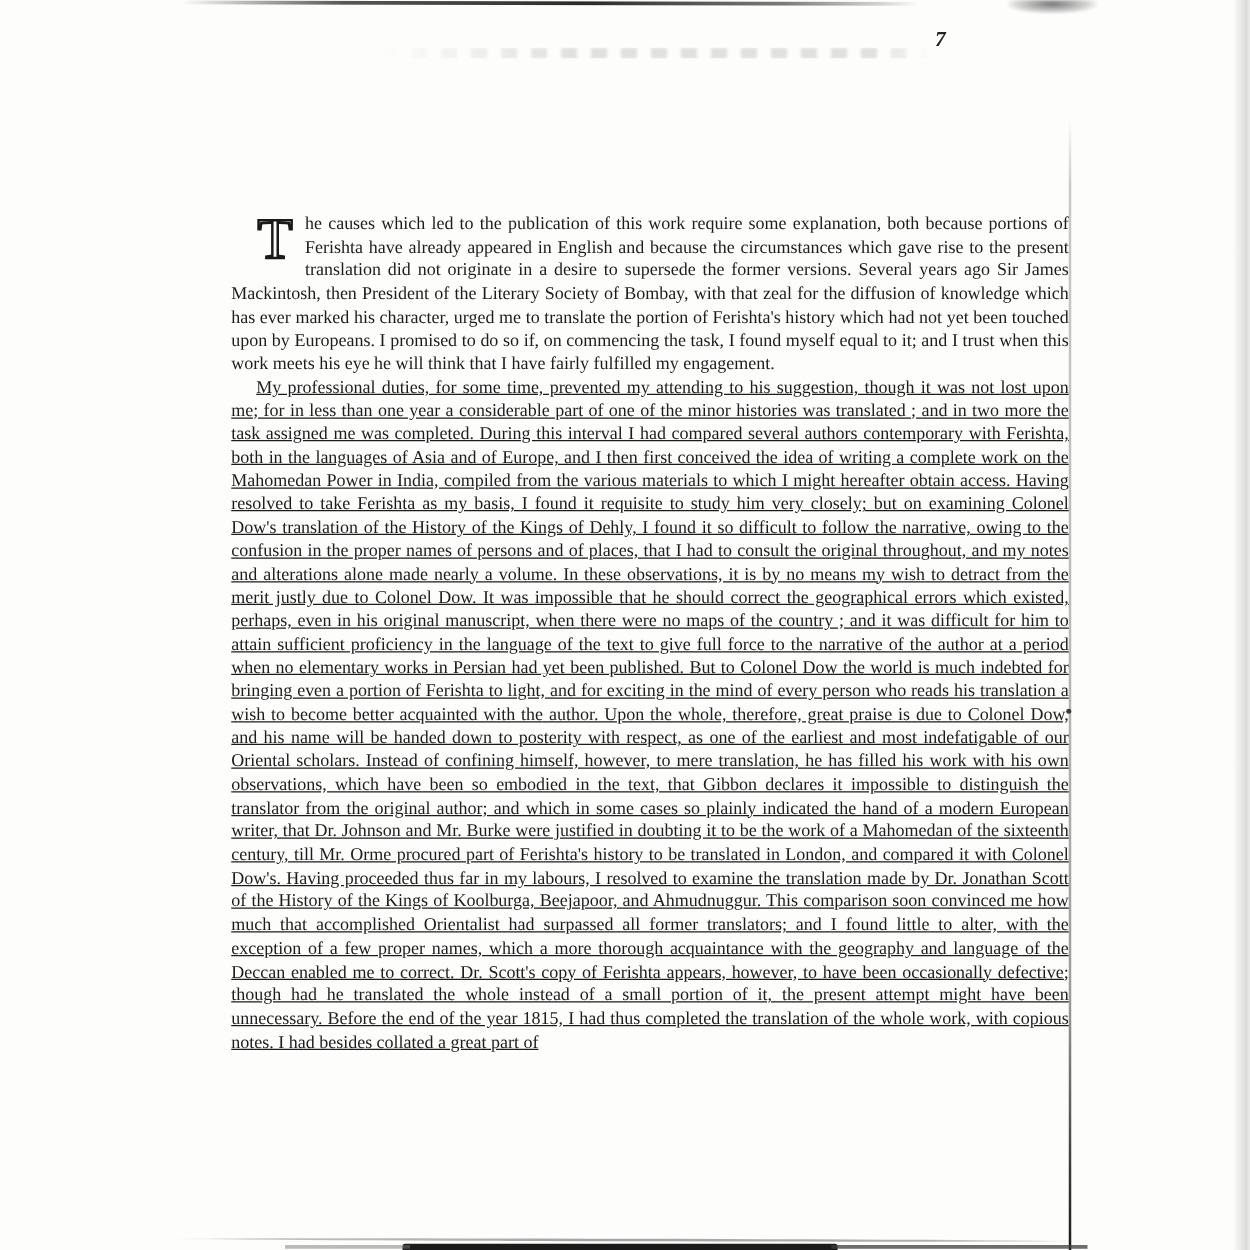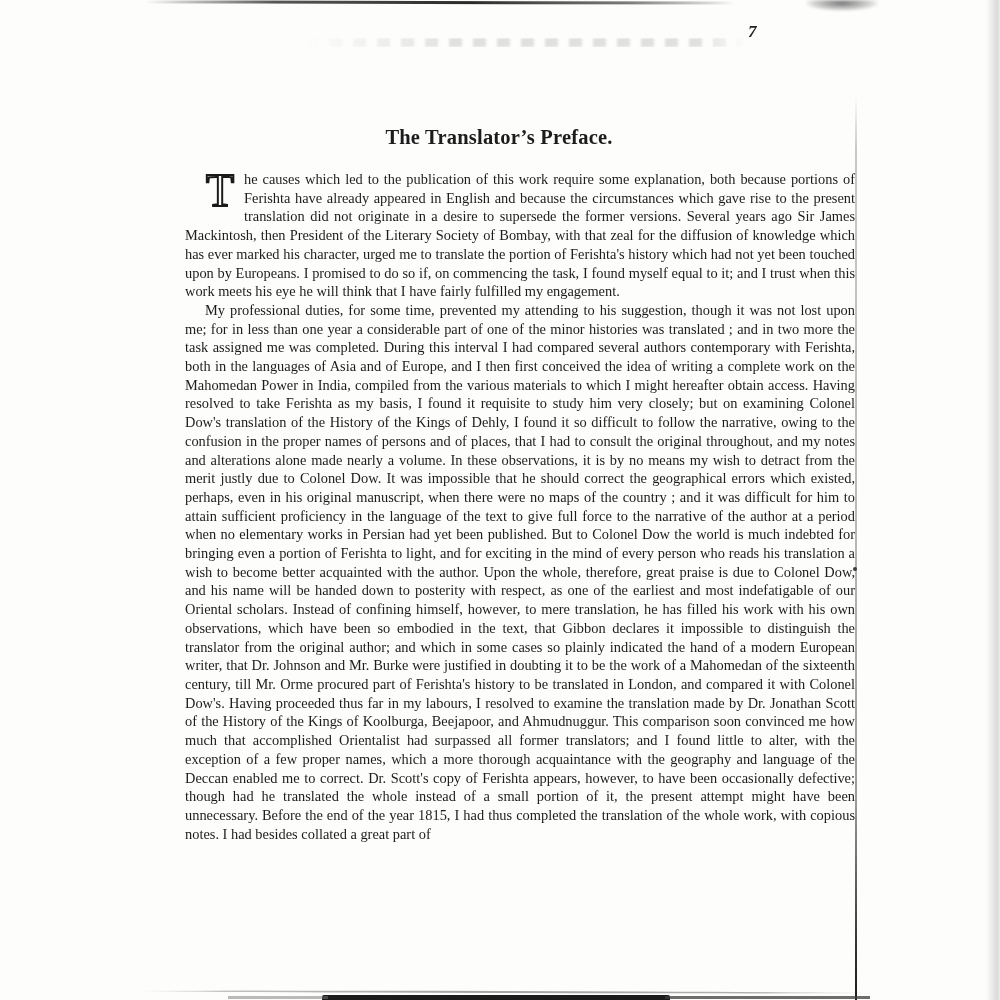--- a/index.html
+++ b/index.html
@@ -146,20 +146,21 @@
     font-size: 14.4px;
     line-height: 18.7px;
     text-align: justify;
     color: var(--ink);
   }
   .body-text p {
     margin: 0;
   }
   .para-indent {
     text-indent: 20px;
+    text-decoration: underline;
   }
   .dropcap-box {
     float: left;
     width: 33px;
     height: 37px;
     margin: 2px 6px 0 20px;
   }
   .dropcap-box svg {
     display: block;
   }
@@ -175,21 +176,20 @@
   <div class="right-fold-line"></div>
   <div class="right-edge-strip"></div>
   <div class="bottom-thin-line"></div>
   <div class="bottom-dark-bar"></div>
   <div class="bottom-mid-bar"></div>
   <div class="bottom-left-bar"></div>
   <div class="margin-dot"></div>
 
   <div class="page-number">7</div>
 
-  <h1 class="title">The Translator’s Preface.</h1>
 
   <div class="body-text">
     <p class="para-first">
       <span class="dropcap-box">
         <svg width="33" height="38" viewBox="0 0 33 38" aria-hidden="true">
           <text x="1" y="34" font-family="Liberation Serif, DejaVu Serif, serif" font-size="46" fill="#fdfdfc" stroke="#1a1a1a" stroke-width="2">T</text>
         </svg>
       </span><span>he causes which led to the publication of this work require some explanation, both because portions of Ferishta have already appeared in English and because the circumstances which gave rise to the present translation did not originate in a desire to supersede the former versions. Several years ago Sir James Mackintosh, then President of the Literary Society of Bombay, with that zeal for the diffusion of knowledge which has ever marked his character, urged me to translate the portion of Ferishta's history which had not yet been touched upon by Europeans. I promised to do so if, on commencing the task, I found myself equal to it; and I trust when this work meets his eye he will think that I have fairly fulfilled my engagement.</span>
     </p>
     <p class="para-indent">My professional duties, for some time, prevented my attending to his suggestion, though it was not lost upon me; for in less than one year a considerable part of one of the minor histories was translated ; and in two more the task assigned me was completed. During this interval I had compared several authors contemporary with Ferishta, both in the languages of Asia and of Europe, and I then first conceived the idea of writing a complete work on the Mahomedan Power in India, compiled from the various materials to which I might hereafter obtain access. Having resolved to take Ferishta as my basis, I found it requisite to study him very closely; but on examining Colonel Dow's translation of the History of the Kings of Dehly, I found it so difficult to follow the narrative, owing to the confusion in the proper names of persons and of places, that I had to consult the original throughout, and my notes and alterations alone made nearly a volume. In these observations, it is by no means my wish to detract from the merit justly due to Colonel Dow. It was impossible that he should correct the geographical errors which existed, perhaps, even in his original manuscript, when there were no maps of the country ; and it was difficult for him to attain sufficient proficiency in the language of the text to give full force to the narrative of the author at a period when no elementary works in Persian had yet been published. But to Colonel Dow the world is much indebted for bringing even a portion of Ferishta to light, and for exciting in the mind of every person who reads his translation a wish to become better acquainted with the author. Upon the whole, therefore, great praise is due to Colonel Dow, and his name will be handed down to posterity with respect, as one of the earliest and most indefatigable of our Oriental scholars. Instead of confining himself, however, to mere translation, he has filled his work with his own observations, which have been so embodied in the text, that Gibbon declares it impossible to distinguish the translator from the original author; and which in some cases so plainly indicated the hand of a modern European writer, that Dr. Johnson and Mr. Burke were justified in doubting it to be the work of a Mahomedan of the sixteenth century, till Mr. Orme procured part of Ferishta's history to be translated in London, and compared it with Colonel Dow's. Having proceeded thus far in my labours, I resolved to examine the translation made by Dr. Jonathan Scott of the History of the Kings of Koolburga, Beejapoor, and Ahmudnuggur. This comparison soon convinced me how much that accomplished Orientalist had surpassed all former translators; and I found little to alter, with the exception of a few proper names, which a more thorough acquaintance with the geography and language of the Deccan enabled me to correct. Dr. Scott's copy of Ferishta appears, however, to have been occasionally defective; though had he translated the whole instead of a small portion of it, the present attempt might have been unnecessary. Before the end of the year 1815, I had thus completed the translation of the whole work, with copious notes.  I had besides collated a great part of</p>

